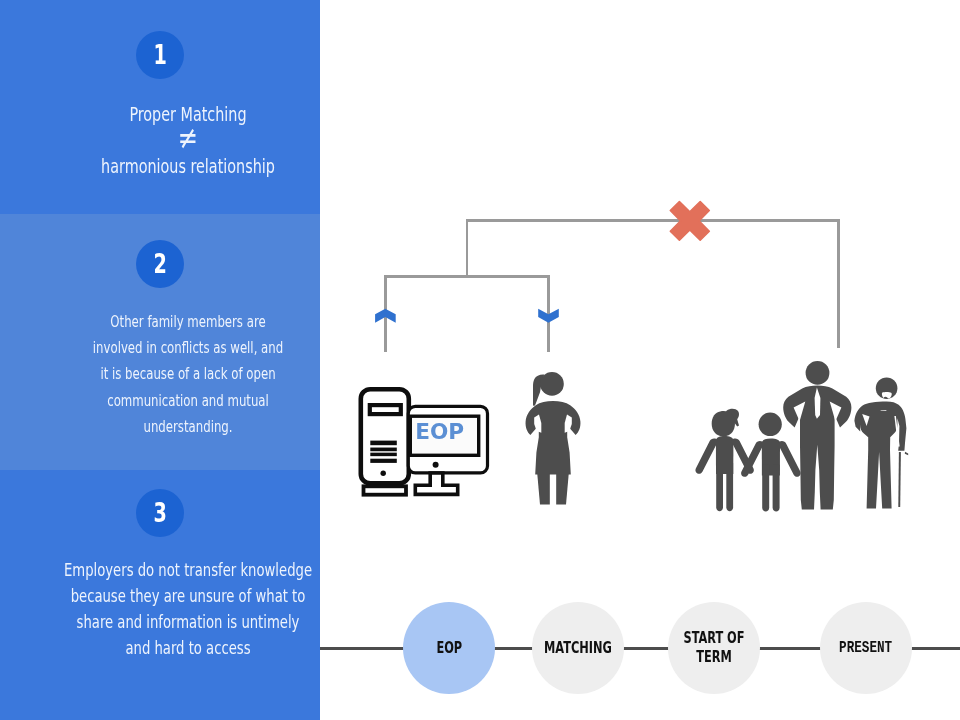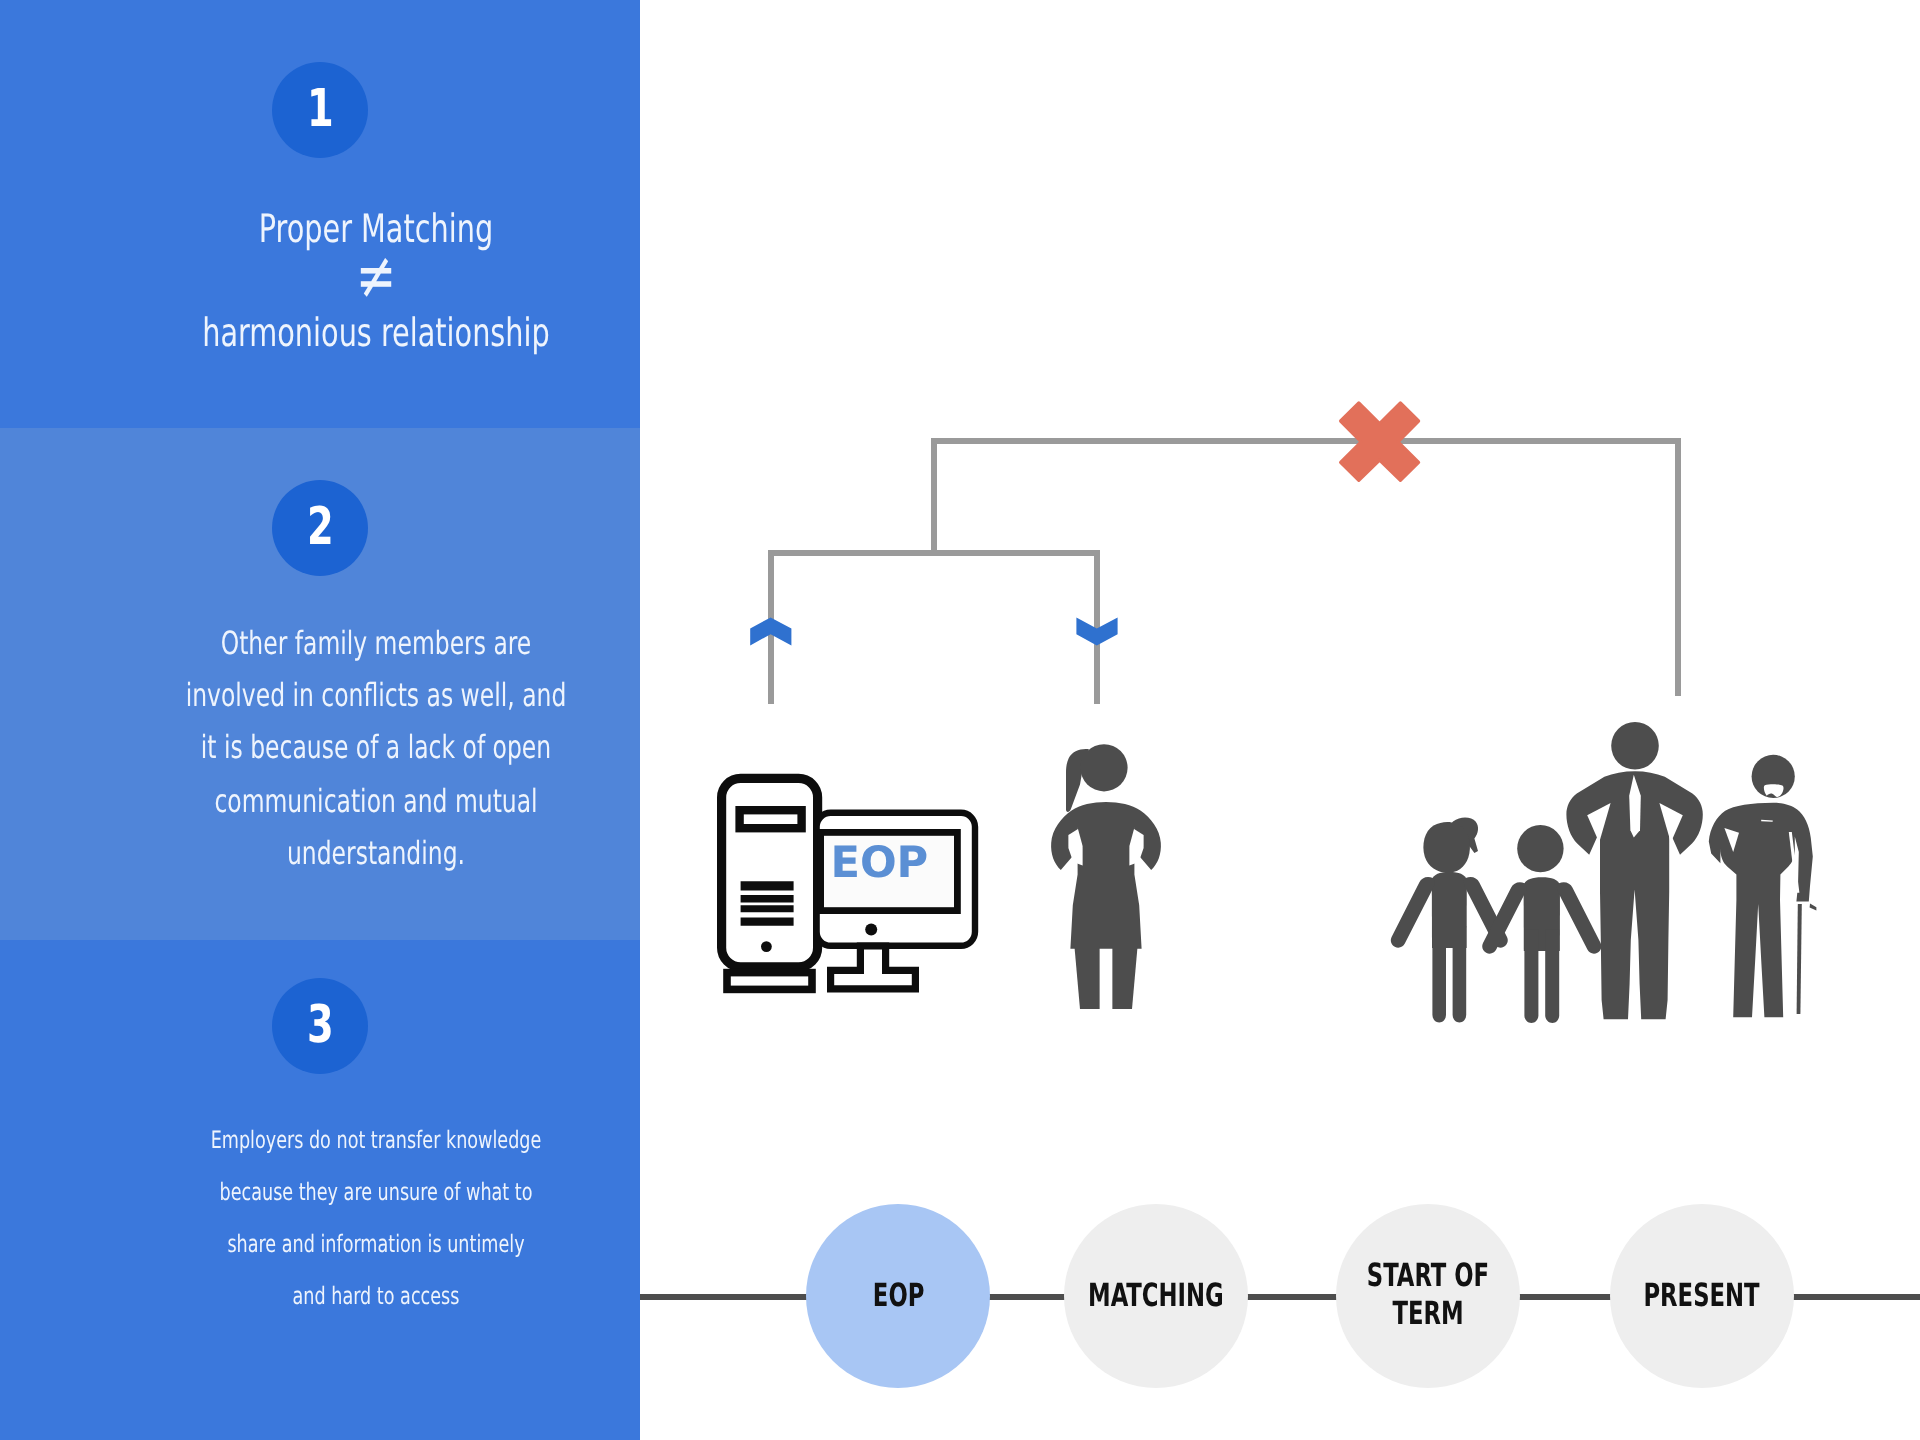--- a/index.html
+++ b/index.html
@@ -24,21 +24,21 @@
   .badge span{display:inline-block;transform:scaleX(0.82);}
   .panel-1 .badge{top:31px;}
   .panel-2 .badge{top:26px;}
   .panel-3 .badge{top:19px;}
 
   .ptext{position:absolute;left:0;width:376px;text-align:center;
          color:#eef4fd;font-weight:200;}
   .ptext > div{transform:scaleX(0.815);}
   .panel-1 .ptext{top:102px;font-size:19.6px;line-height:26.0px;}
   .panel-2 .ptext{top:95px;font-size:16px;line-height:26.2px;}
-  .panel-3 .ptext{top:87px;font-size:12px;line-height:26.1px;}
+  .panel-3 .ptext{top:87px;font-size:18px;line-height:26.1px;}
   .neq{font-size:33px;line-height:26px;font-weight:400;position:relative;top:-3px;}
 
   
   .stage{position:absolute;left:320px;top:0;width:640px;height:720px;}
   .stage svg{position:absolute;left:0;top:0;}
 
   
   .timeline{position:absolute;left:320px;top:0;width:640px;height:720px;}
   .tl-line{position:absolute;left:0;top:646.8px;width:640px;height:3.4px;
            background:#4d4d4d;}
@@ -264,18 +264,18 @@
     <div class="tl-line"></div>
     <div class="tl-node blue" style="left:83px;top:602px;">
       <span>EOP</span>
     </div>
     <div class="tl-node grey" style="left:348px;top:602px;">
       <span>START OF TERM</span>
     </div>
     <div class="tl-node grey" style="left:212px;top:602px;">
       <span>MATCHING</span>
     </div>
-    <div class="tl-node grey" style="left:485px;top:602px;">
+    <div class="tl-node grey" style="left:500px;top:602px;font-family:Liberation Mono, monospace;">
       <span>PRESENT</span>
     </div>
   </div>
 
 </div>
 
 </body></html>

